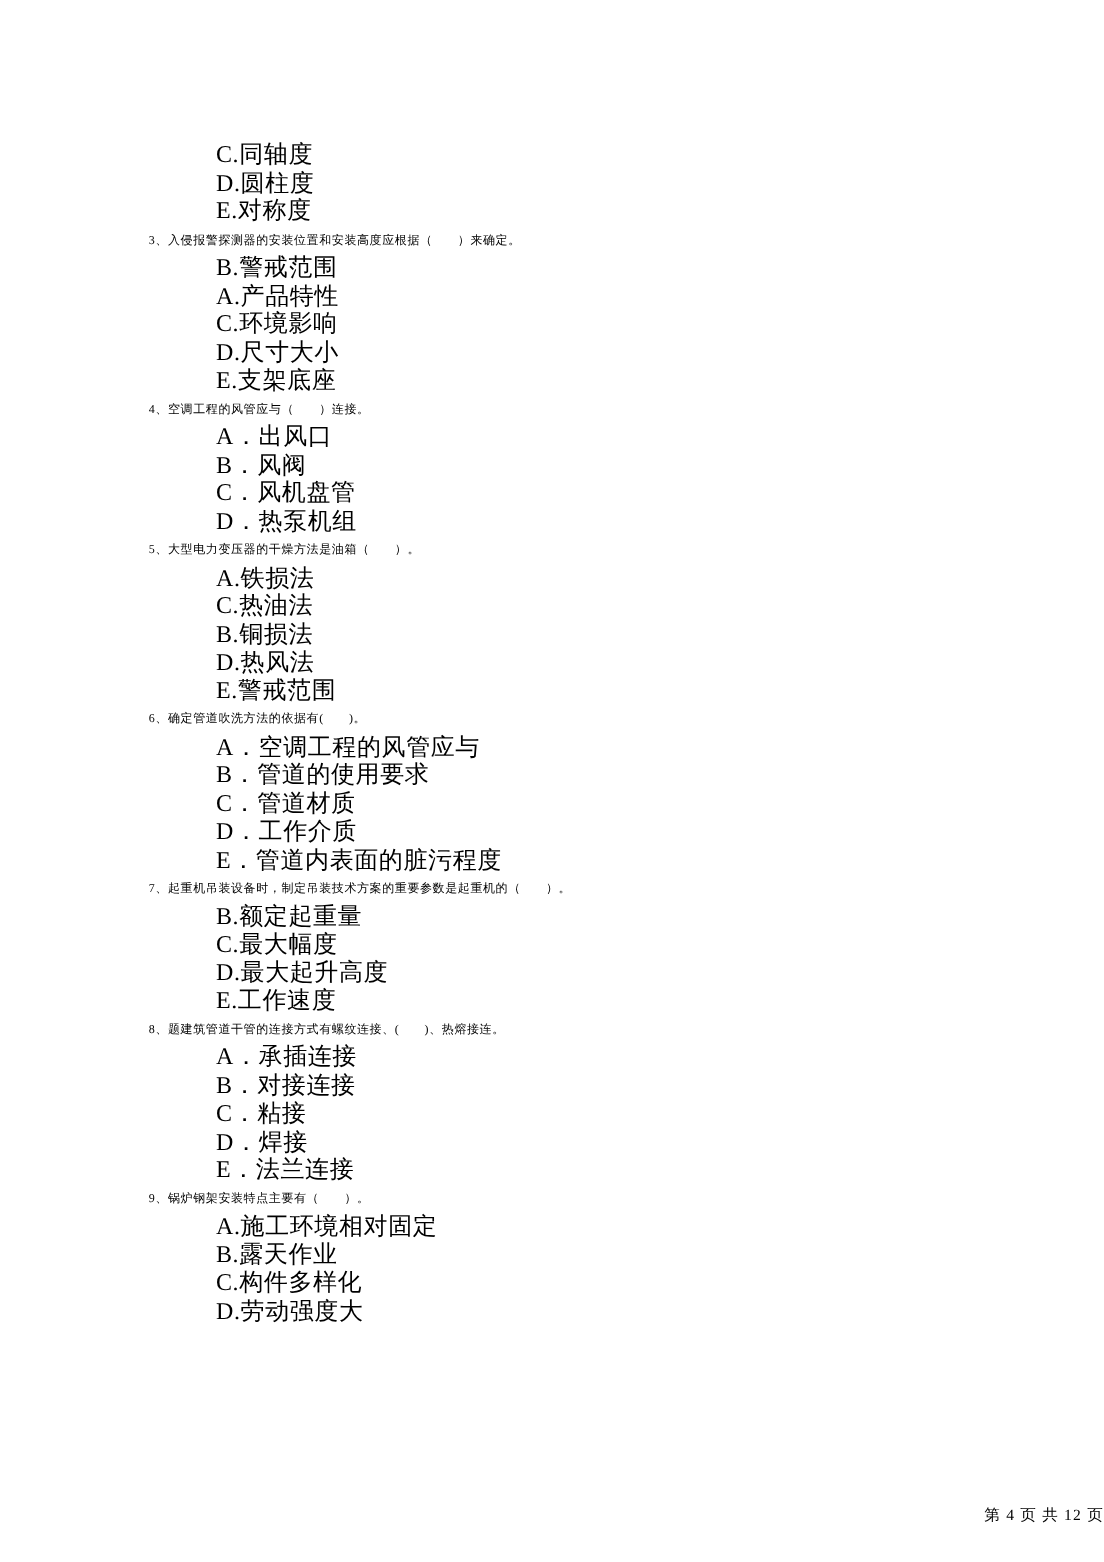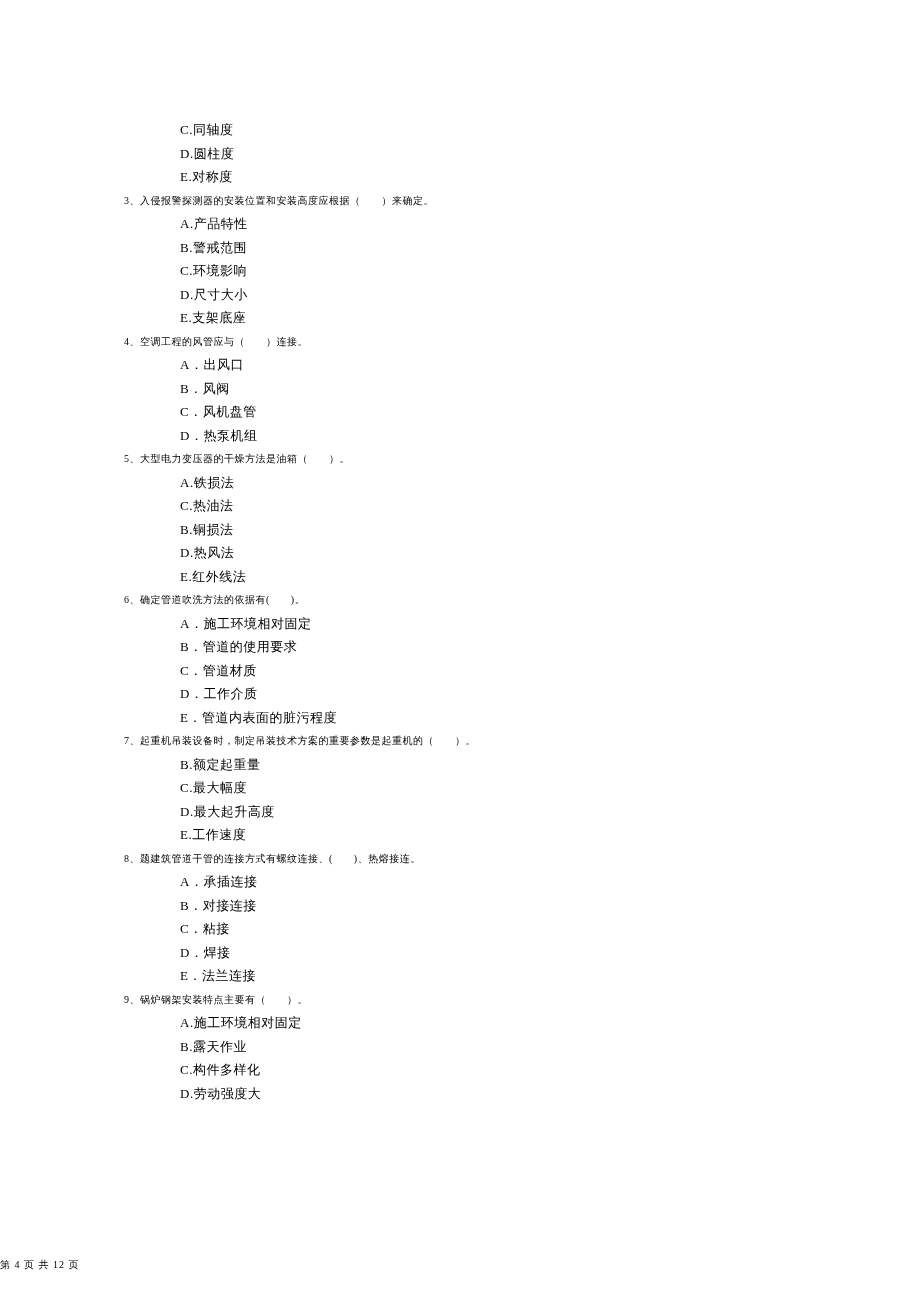--- a/index.html
+++ b/index.html
@@ -10,71 +10,71 @@
       font-family: "SimSun", "宋体", serif;
       color: #000000;
       position: relative;
     }
     .page-content {
       padding-top: 118px;
       padding-left: 124px;
       padding-right: 120px;
     }
     .option-line {
-      font-size: 13px;
+      font-size: 20px;
       line-height: 23.5px;
       padding-left: 56px;
       letter-spacing: 0.5px;
     }
     .question-line {
       font-size: 10px;
       line-height: 23.5px;
       letter-spacing: 0.5px;
     }
     .footer {
       position: absolute;
       bottom: 30px;
       left: 0;
       right: 0;
-      text-align: left;
-      font-size: 10px;
+      text-align: right;
+      font-size: 13px;
       letter-spacing: 1px;
     }
   </style>
 </head>
 <body>
 
 <div class="page-content">
 
   <div class="option-line">C.同轴度</div>
   <div class="option-line">D.圆柱度</div>
   <div class="option-line">E.对称度</div>
 
   <div class="question-line"><span>3、</span><span>入侵报警探测器的安装位置和安装高度应根据（　　）来确定。</span></div>
+  <div class="option-line">B.警戒范围</div>
   <div class="option-line">A.产品特性</div>
-  <div class="option-line">B.警戒范围</div>
   <div class="option-line">C.环境影响</div>
   <div class="option-line">D.尺寸大小</div>
   <div class="option-line">E.支架底座</div>
 
   <div class="question-line"><span>4、</span><span>空调工程的风管应与（　　）连接。</span></div>
   <div class="option-line">A．出风口</div>
   <div class="option-line">B．风阀</div>
   <div class="option-line">C．风机盘管</div>
   <div class="option-line">D．热泵机组</div>
 
   <div class="question-line"><span>5、</span><span>大型电力变压器的干燥方法是油箱（　　）。</span></div>
   <div class="option-line">A.铁损法</div>
   <div class="option-line">C.热油法</div>
   <div class="option-line">B.铜损法</div>
   <div class="option-line">D.热风法</div>
-  <div class="option-line">E.红外线法</div>
+  <div class="option-line">E.警戒范围</div>
 
   <div class="question-line"><span>6、</span><span>确定管道吹洗方法的依据有(　　)。</span></div>
-  <div class="option-line">A．施工环境相对固定</div>
+  <div class="option-line">A．空调工程的风管应与</div>
   <div class="option-line">B．管道的使用要求</div>
   <div class="option-line">C．管道材质</div>
   <div class="option-line">D．工作介质</div>
   <div class="option-line">E．管道内表面的脏污程度</div>
 
   <div class="question-line"><span>7、</span><span>起重机吊装设备时，制定吊装技术方案的重要参数是起重机的（　　）。</span></div>
   <div class="option-line">B.额定起重量</div>
   <div class="option-line">C.最大幅度</div>
   <div class="option-line">D.最大起升高度</div>
   <div class="option-line">E.工作速度</div>

